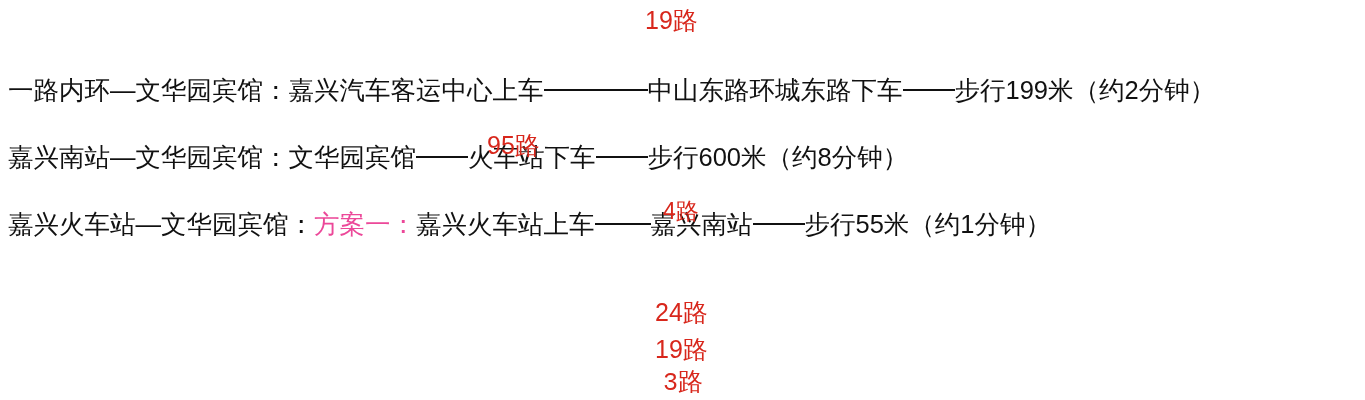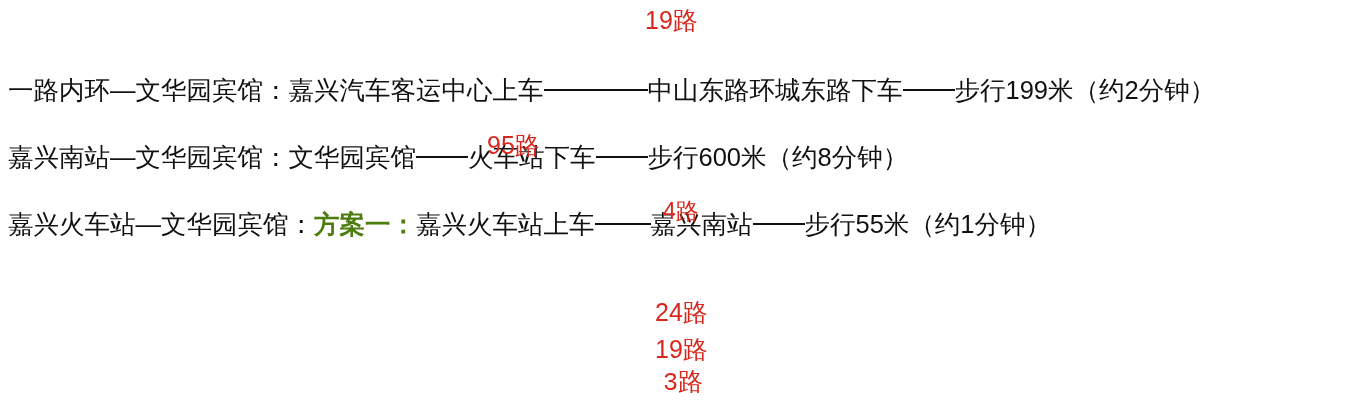--- a/index.html
+++ b/index.html
@@ -29,22 +29,22 @@
     font-size: 25.5px;
     line-height: 1;
     letter-spacing: 0px;
     color: #111111;
   }
 
   .seg { display: inline; }
 
   
   .red-inline {
-    color: #4d7c0f;
-    font-weight: 700;
+    color: #ec4899;
+    font-weight: 400;
   }
 
   
   .dash {
     display: inline-block;
     vertical-align: 0.30em;
     height: 0;
     border-top: 2.4px solid #111111;
     margin: 0 0px;
   }

